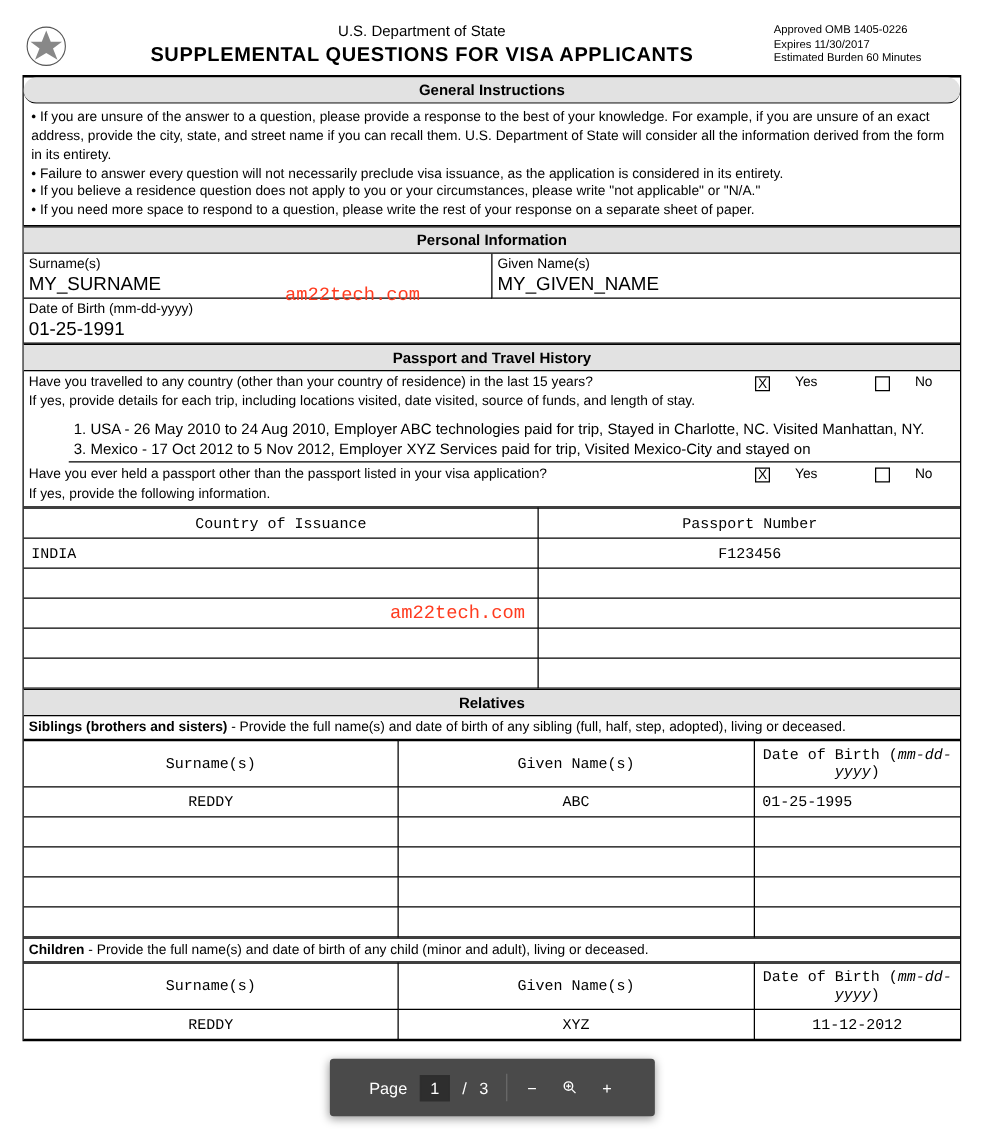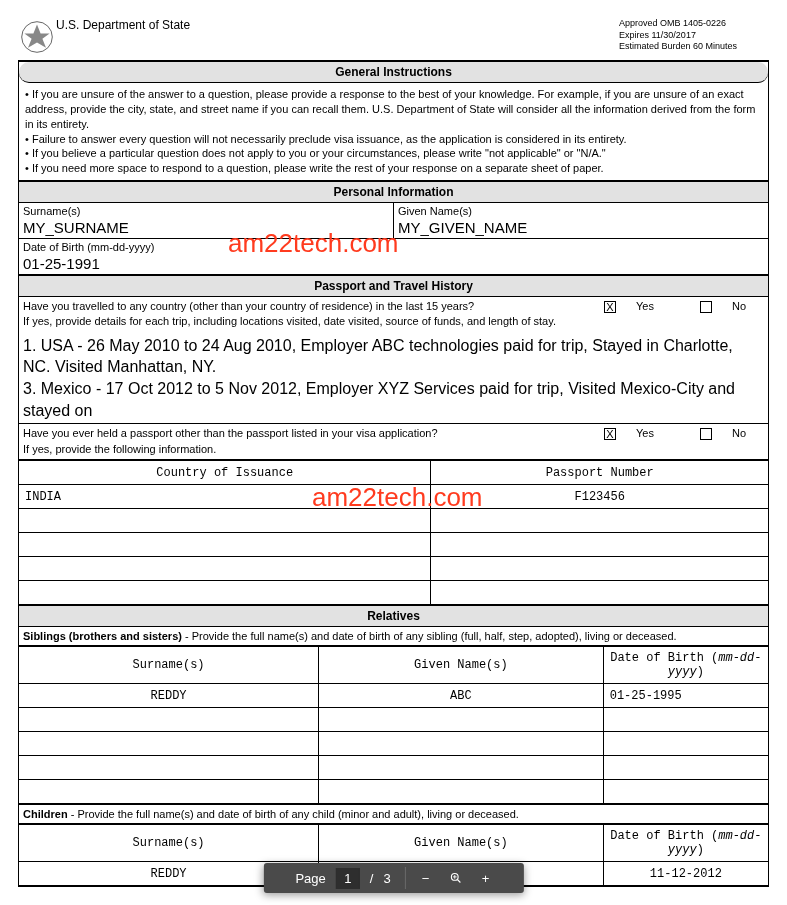--- a/index.html
+++ b/index.html
@@ -23,20 +23,21 @@
     width: 38px;
     height: 38px;
     flex: 0 0 38px;
     display: flex;
     align-items: center;
     justify-content: center;
     color: #666;
   }
   .title-block {
     flex: 1;
+    text-align: center;
   }
   .dept {
     font-size: 12px;
     margin-bottom: 4px;
   }
   .main-title {
     font-size: 16px;
     font-weight: bold;
     letter-spacing: 0.5px;
   }
@@ -101,61 +102,62 @@
     height: 12px;
     border: 1px solid #000;
     margin: 0 4px 0 12px;
     text-align: center;
     line-height: 10px;
     font-size: 11px;
     vertical-align: middle;
   }
   .chklab { margin-right: 18px; }
   .answer-block {
-    font-size: 16px;
+    font-size: 12px;
     line-height: 1.35;
     padding: 3px 4px 2px 4px;
     border-bottom: 1px solid #000;
+    margin-left: 36px;
   }
   .table { width: 100%; border-collapse: collapse; font-family: Liberation Mono, monospace; }
   .table th, .table td {
     border: 1px solid #000;
     border-left: none;
     font-size: 12px;
     padding: 4px 6px;
     text-align: center;
     height: 24px;
   }
   .table th:last-child, .table td:last-child { border-right: none; }
   .table th { font-weight: normal; }
   .siblings-intro, .children-intro {
     font-size: 11px;
     padding: 3px 4px;
     border-bottom: 1px solid #000;
   }
   .watermark {
     position: absolute;
     color: #ff3b1f;
-    font-size: 26px;
-    font-family: Liberation Sans, sans-serif;
+    font-size: 15px;
+    font-family: Liberation Mono, monospace;
     pointer-events: none;
   }
   .toolbar {
     position: fixed;
     left: 50%;
     transform: translateX(-50%);
     bottom: 12px;
     background: #4a4a4a;
     color: #fff;
     border-radius: 3px;
     box-shadow: 0 2px 8px rgba(0,0,0,0.4);
     display: flex;
     align-items: center;
     font-size: 13px;
-    height: 30px;
+    height: 46px;
     padding: 0 24px;
     gap: 2px;
   }
   .toolbar .tb-item {
     padding: 0 8px;
     display: flex;
     align-items: center;
     height: 100%;
   }
   .toolbar .sep {
@@ -188,35 +190,36 @@
 
   <div class="header-row">
     <div class="seal">
       <svg viewBox="0 0 40 40" width="36" height="36">
         <circle cx="20" cy="20" r="17" fill="none" stroke="#555" stroke-width="1"></circle>
         <path d="M20 6 L24 16 L34 16 L26 22 L30 32 L20 26 L10 32 L14 22 L6 16 L16 16 Z" fill="#888"></path>
       </svg>
     </div>
     <div class="title-block">
       <div class="dept">U.S. Department of State</div>
+      <div class="main-title">SUPPLEMENTAL QUESTIONS FOR VISA APPLICANTS</div>
     </div>
     <div class="omb">
       <div>Approved OMB 1405-0226</div>
       <div>Expires 11/30/2017</div>
       <div>Estimated Burden 60 Minutes</div>
     </div>
   </div>
 
   <div class="form-area">
 
     <div class="section-bar first">General Instructions</div>
     <div class="instructions">
       <span class="line">•  If you are unsure of the answer to a question, please provide a response to the best of your knowledge. For example, if you are unsure of an exact address, provide the city, state, and street name if you can recall them. U.S. Department of State will consider all the information derived from the form in its entirety.</span>
       <span class="line">•  Failure to answer every question will not necessarily preclude visa issuance, as the application is considered in its entirety.</span>
-      <span class="line">•  If you believe a particular question does not apply to you or your circumstances, please write "not applicable" or "N/A."</span>
+      <span class="line">•  If you believe a residence question does not apply to you or your circumstances, please write "not applicable" or "N/A."</span>
       <span class="line">•  If you need more space to respond to a question, please write the rest of your response on a separate sheet of paper.</span>
     </div>
 
     <div class="section-bar">Personal Information</div>
     <div class="two-col">
       <div class="cell">
         <div class="lbl">Surname(s)</div>
         <div class="val">MY_SURNAME</div>
       </div>
       <div class="cell">

